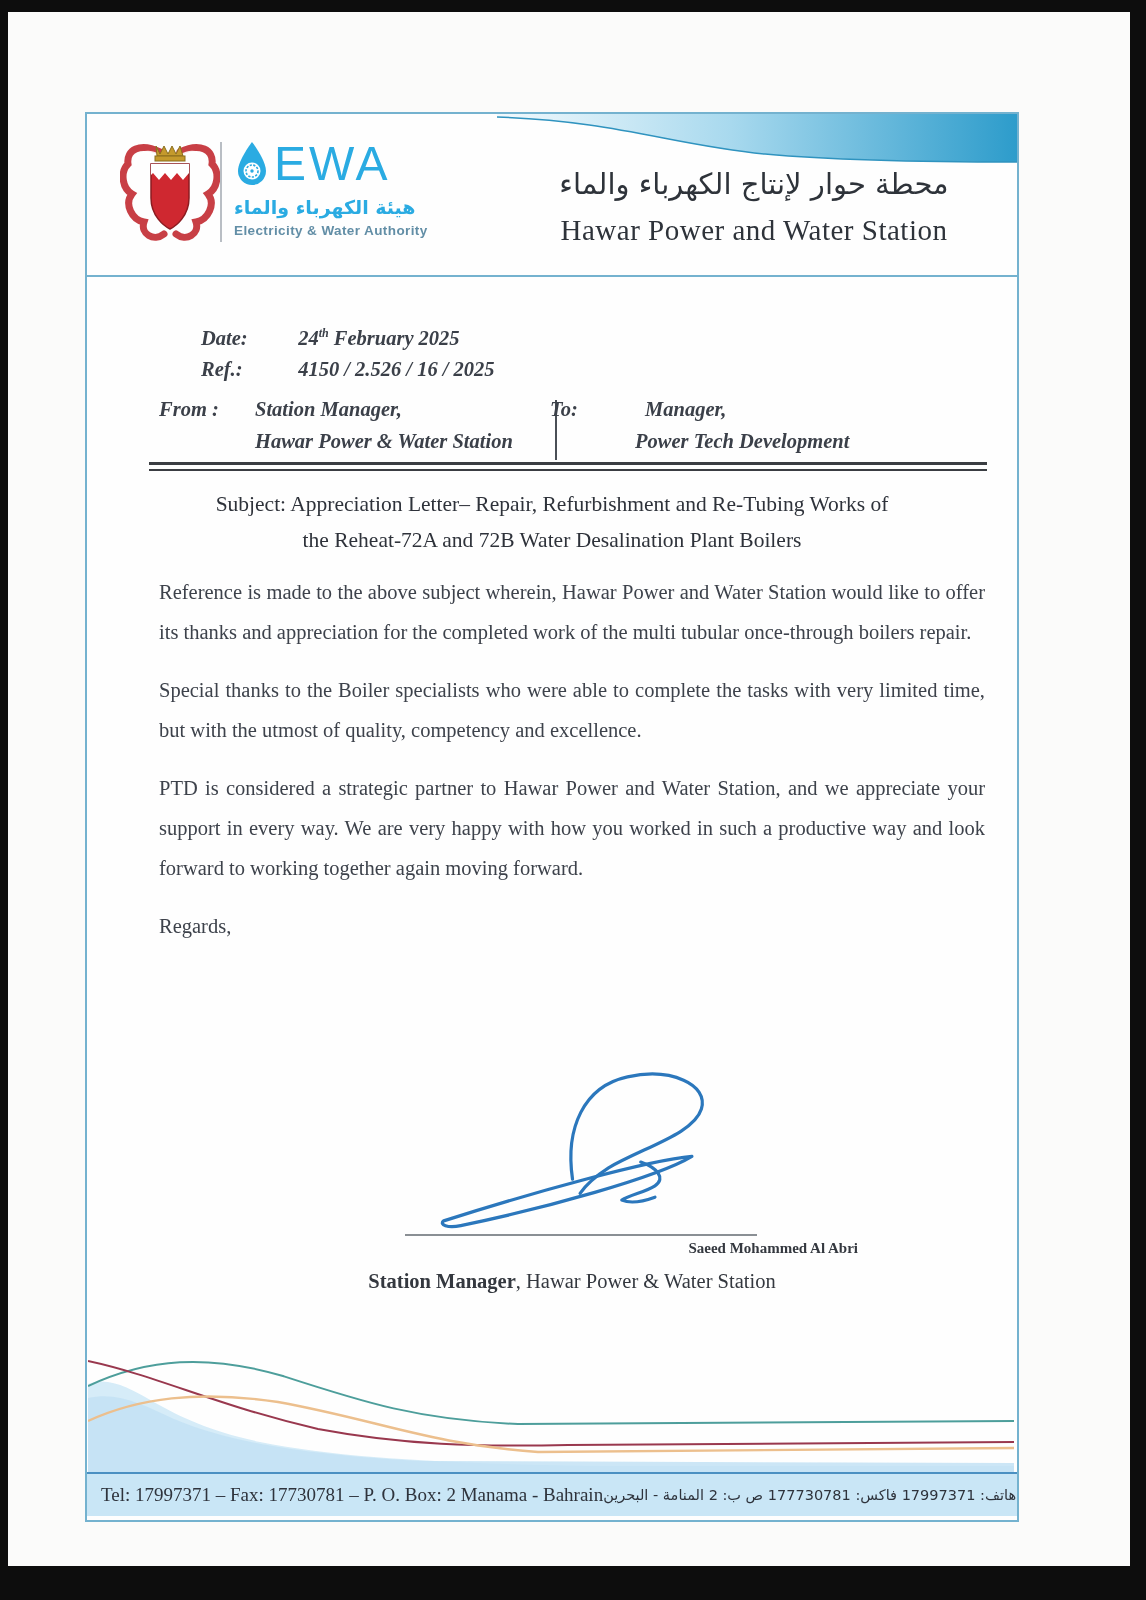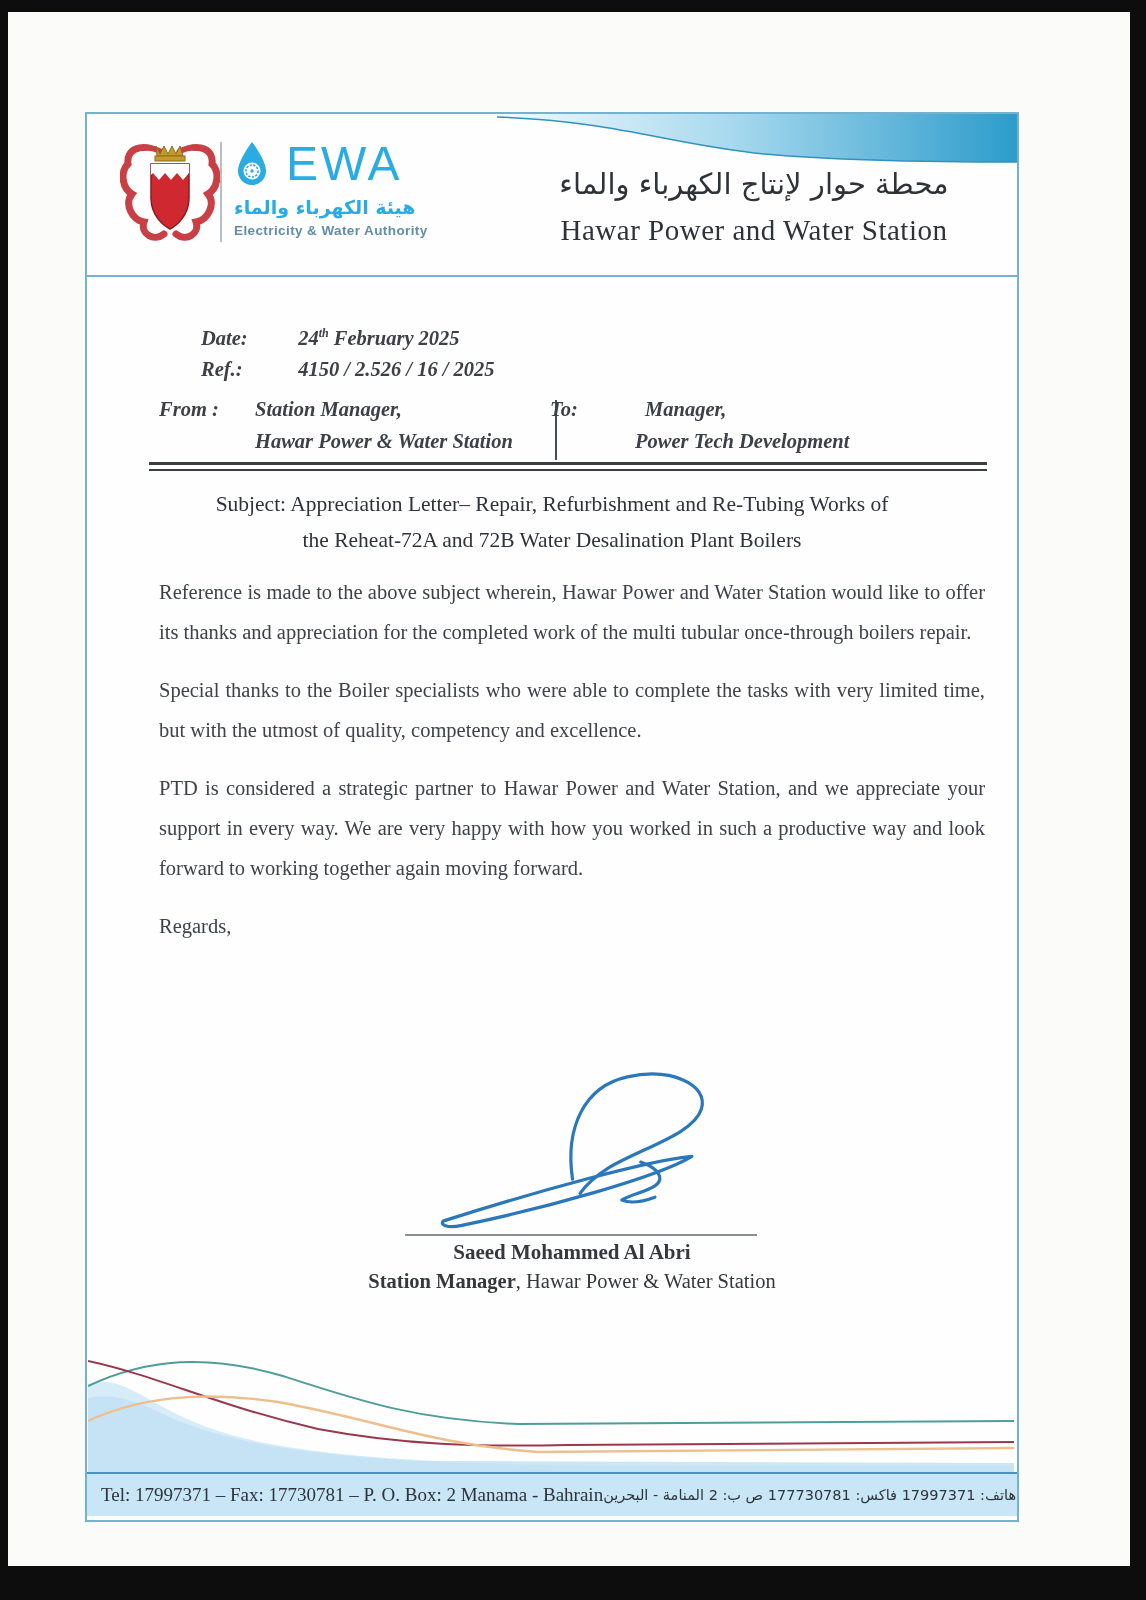--- a/index.html
+++ b/index.html
@@ -8,21 +8,21 @@
   #page{position:absolute;left:8px;top:12px;width:1122px;height:1554px;background:#fbfbfa;}
   
   #frame{position:absolute;left:77px;top:100px;width:930px;height:1406px;
          border:2px solid #74b2cf;background:#fefefe;}
   
   .hdr{position:absolute;left:0;top:0;width:100%;height:161px;border-bottom:2px solid #74b2cf;}
   .hdr-wave{position:absolute;right:0;top:0;width:520px;height:52px;}
   .emblem{position:absolute;left:33px;top:22px;width:100px;height:110px;}
   .hdr-div{position:absolute;left:133px;top:28px;width:2px;height:100px;background:#b9bec4;}
   .logo{position:absolute;left:147px;top:26px;width:260px;}
-  .logo-row{display:flex;align-items:flex-start;gap:12px;}
+  .logo-row{display:flex;align-items:flex-start;}
   .ewa-word{font-family:"Liberation Sans", sans-serif;font-size:48px;line-height:48px;
             color:#2aabe2;letter-spacing:3px;font-weight:400;margin-left:4px;}
   .logo-ar{direction:rtl;text-align:left;font-family:"DejaVu Sans", sans-serif;
            color:#2aabe2;font-size:19px;font-weight:700;margin-top:6px;}
   .logo-en{font-family:"Liberation Sans", sans-serif;color:#628ea6;font-size:13.5px;
            font-weight:700;letter-spacing:.4px;margin-top:5px;}
   .hdr-right{position:absolute;right:28px;top:48px;width:470px;text-align:center;}
   .hdr-ar{direction:rtl;font-family:"DejaVu Sans", sans-serif;font-size:29px;color:#2e333a;line-height:44px;}
   .hdr-en{font-size:29px;color:#2e333a;margin-top:8px;letter-spacing:.5px;}
   
@@ -36,22 +36,22 @@
   .subject{position:absolute;left:0;top:372px;width:100%;text-align:center;
            font-weight:normal;color:#2e323a;font-size:21.5px;line-height:36px;}
   
   .bodytext{position:absolute;left:72px;top:458px;width:826px;color:#3d424b;
             font-size:20.5px;line-height:40px;text-align:justify;}
   .bodytext p{margin:0 0 18px 0;}
   .closing{margin-top:12px;text-align:left;}
   
   .sig-svg{position:absolute;left:330px;top:942px;width:330px;height:180px;}
   .sig-line{position:absolute;left:318px;top:1120px;width:352px;height:0;border-top:2px solid #8a8f94;}
-  .sig-name{position:absolute;left:215px;top:1126px;width:540px;text-align:center;
-            font-weight:bold;font-size:21px;color:#34383f;}
+  .sig-name{position:absolute;left:231px;top:1126px;width:540px;text-align:right;
+            font-weight:bold;font-size:15px;color:#34383f;}
   .sig-title{position:absolute;left:155px;top:1156px;width:660px;text-align:center;
              font-size:20.5px;color:#34383f;}
   .sig-title b{font-weight:bold;}
   
   .waves{position:absolute;left:1px;top:1212px;width:926px;height:148px;}
   .fbar{position:absolute;left:0px;top:1358px;width:100%;height:44px;background:#c9e6f6;
         border-top:2px solid #4a90c2;box-sizing:border-box;display:flex;align-items:center;
         justify-content:space-between;}
   .fbar-en{font-size:19px;color:#2e333c;padding-left:14px;white-space:nowrap;}
   .fbar-ar{direction:rtl;font-family:"DejaVu Sans", sans-serif;font-size:14.5px;color:#2e333c;

